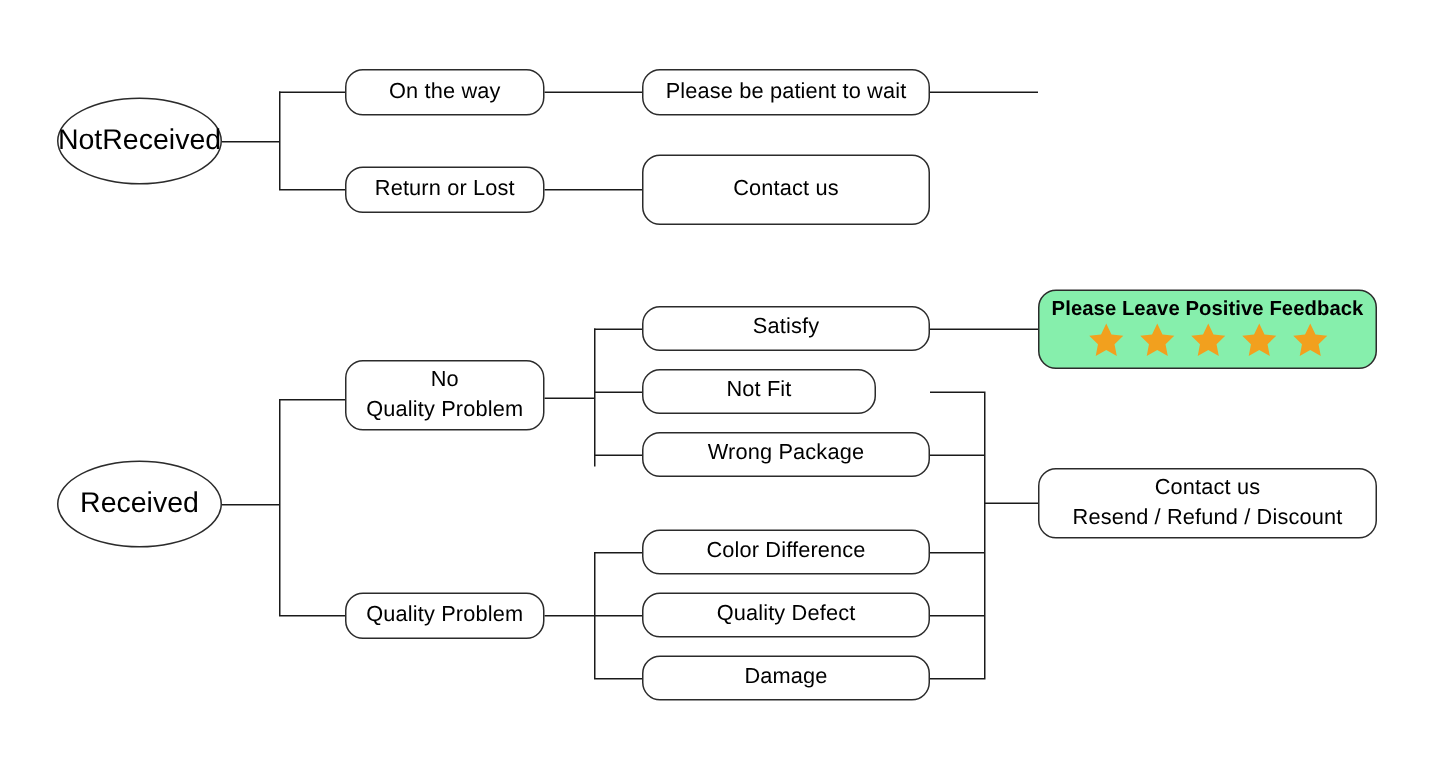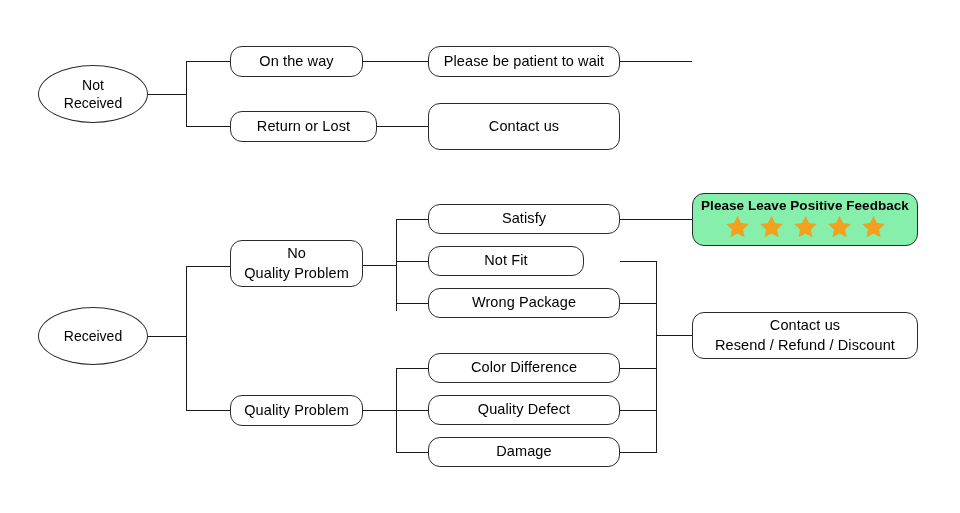--- a/index.html
+++ b/index.html
@@ -49,26 +49,26 @@
   .node .l2 { display: block; }
 
   
   .ellipse {
     position: absolute;
     box-sizing: border-box;
     border: 1px solid #2b2b2b;
     border-radius: 50%;
     background: #ffffff;
     display: flex;
-    flex-direction: column;
+    flex-direction: row;
     align-items: center;
     justify-content: center;
     text-align: center;
     color: #000000;
-    font-size: 14px;
+    font-size: 19px;
     line-height: 1.32;
     z-index: 2;
   }
 
   
   .feedback {
     position: absolute;
     box-sizing: border-box;
     border: 1px solid #2b2b2b;
     border-radius: 12px;
@@ -124,21 +124,21 @@
 
   <div class="line h" style="left:363px; top:61px; width:65px;"></div>
 
   <div class="node" style="left:428px; top:46px; width:192px; height:31px;">
     <span>Please be patient to wait</span>
   </div>
 
   <div class="line h" style="left:620px; top:61px; width:72px;"></div>
 
 
-  <div class="node" style="left:230px; top:111px; width:147px; height:31px;">
+  <div class="node" style="left:230px; top:111px; width:133px; height:31px;">
     <span>Return or Lost</span>
   </div>
 
   <div class="line h" style="left:363px; top:126px; width:65px;"></div>
 
   <div class="node" style="left:428px; top:103px; width:192px; height:47px;">
     <span>Contact us</span>
   </div>
 
   <div class="ellipse" style="left:38px; top:307px; width:110px; height:58px;">

